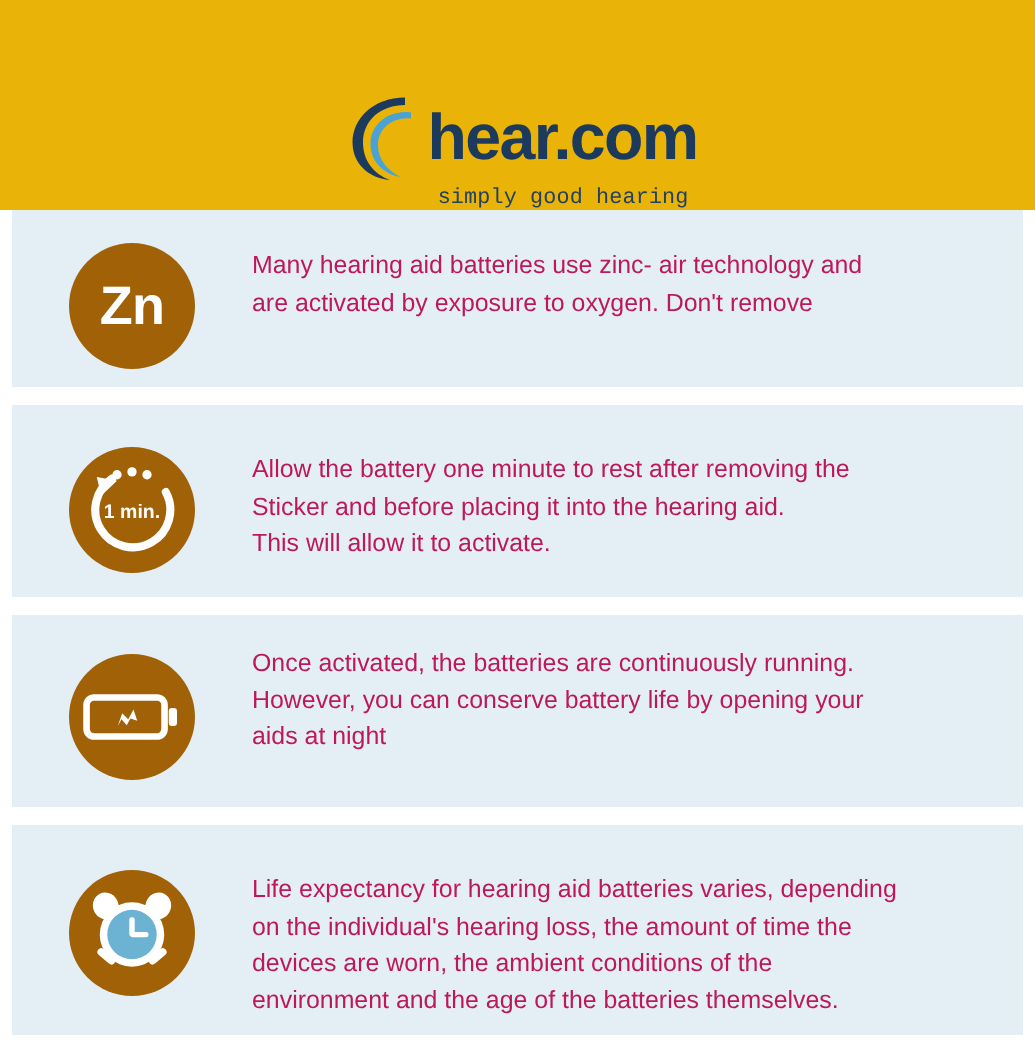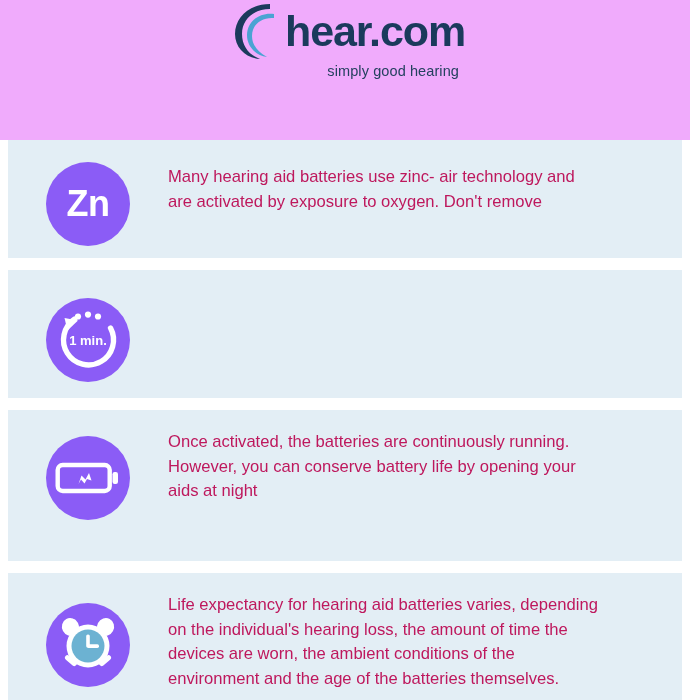--- a/index.html
+++ b/index.html
@@ -12,23 +12,23 @@
     background: #ffffff;
     font-family: "Liberation Sans", sans-serif;
     overflow: hidden;
     position: relative;
   }
 
   
   .header {
     width: 690px;
     height: 140px;
-    background: #f0abfc;
-    display: flex;
-    align-items: flex-start;
+    background: #eab308;
+    display: flex;
+    align-items: flex-end;
     justify-content: center;
   }
   .logo-wrap {
     display: flex;
     flex-direction: column;
     align-items: flex-start;
     position: relative;
     width: 232px;
   }
   .logo-row {
@@ -47,21 +47,21 @@
   .logo-word {
     font-family: "Liberation Sans", sans-serif;
     font-size: 43px;
     font-weight: bold;
     color: #1b3a5c;
     letter-spacing: -1.1px;
     line-height: 44px;
     white-space: nowrap;
   }
   .logo-tagline {
-    font-family: Liberation Sans, sans-serif;
+    font-family: Liberation Mono, monospace;
     font-size: 14.5px;
     color: #24415f;
     letter-spacing: 0.1px;
     width: 232px;
     text-align: right;
     margin-top: 1px;
     padding-right: 2px;
     box-sizing: border-box;
   }
 
@@ -83,21 +83,21 @@
     flex: 0 0 160px;
     display: flex;
     align-items: center;
     justify-content: center;
     align-self: center;
   }
   .icon-circle {
     width: 84px;
     height: 84px;
     border-radius: 50%;
-    background: #8b5cf6;
+    background: #a16207;
     display: flex;
     align-items: center;
     justify-content: center;
     position: relative;
   }
   .icon-circle svg { display: block; }
   .zn-text {
     color: #ffffff;
     font-family: "Liberation Sans", sans-serif;
     font-size: 36px;
@@ -113,23 +113,23 @@
     font-size: 16.6px;
     line-height: 24.5px;
   }
   .panel-text p { margin: 0; }
 
   
   .panel-1 { height: 118px; padding-top: 22px; }
   .panel-1 .panel-text { padding-top: 3px; }
   .panel-2 { height: 128px; padding-top: 22px; }
   .panel-2 .panel-text { padding-top: 9px; }
-  .panel-3 { height: 151px; padding-top: 18px; }
+  .panel-3 { height: 128px; padding-top: 18px; }
   .panel-3 .panel-text { padding-top: 2px; }
-  .panel-4 { height: 140px; padding-top: 18px; }
+  .panel-4 { height: 140px; padding-top: 18px; align-items: center; }
   .panel-4 .panel-text { padding-top: 2px; }
   .panel-1 .panel-icon-col,
   .panel-2 .panel-icon-col,
   .panel-3 .panel-icon-col,
   .panel-4 .panel-icon-col { align-self: flex-start; }
   .panel-1 .panel-icon-col { margin-top: 0px; }
   .panel-2 .panel-icon-col { margin-top: 6px; }
   .panel-3 .panel-icon-col { margin-top: 8px; }
   .panel-4 .panel-icon-col { margin-top: 12px; }
 </style>
@@ -174,20 +174,25 @@
 
           <path d="M9.5 9 L23 11.5 L12.5 21.5 Z" fill="#ffffff"></path>
 
           <circle cx="23" cy="7.5" r="3.1" fill="#ffffff"></circle>
           <circle cx="33" cy="5.6" r="3.1" fill="#ffffff"></circle>
           <circle cx="43" cy="7.5" r="3.1" fill="#ffffff"></circle>
           <text x="33" y="36" text-anchor="middle" font-family="Liberation Sans, sans-serif" font-size="13" font-weight="bold" fill="#ffffff">1 min.</text>
         </svg>
       </div>
     </div>
+    <div class="panel-text">
+      <p>Allow the battery one minute to rest after removing the</p>
+      <p>Sticker and before placing it into the hearing aid.</p>
+      <p>This will allow it to activate.</p>
+    </div>
   </div>
 
   <div class="panel panel-3">
     <div class="panel-icon-col">
       <div class="icon-circle">
         <svg width="66" height="40" viewBox="0 0 66 40">
           <rect x="2.7" y="7" width="52" height="26" rx="5" ry="5" fill="none" stroke="#ffffff" stroke-width="4.4"></rect>
           <rect x="57.5" y="14" width="5.5" height="12" rx="2.2" ry="2.2" fill="#ffffff"></rect>
           <path d="M23.5 26 L26.5 17.5 L30.5 21.5 L34 15 L36.5 22.5 L32 21 L29.5 25.5 L26 21.5 Z" fill="#ffffff"></path>
         </svg>

